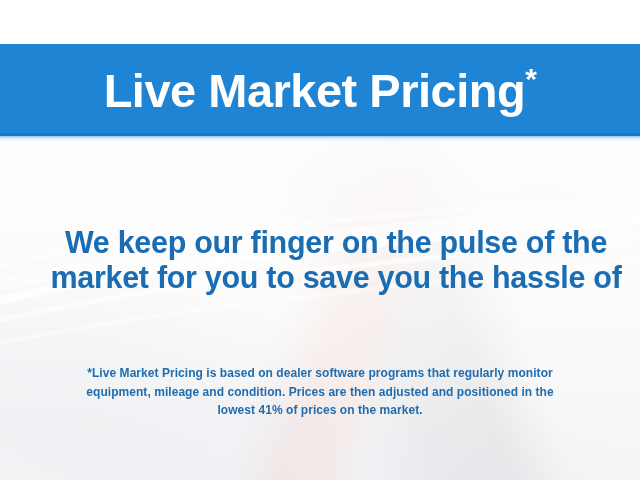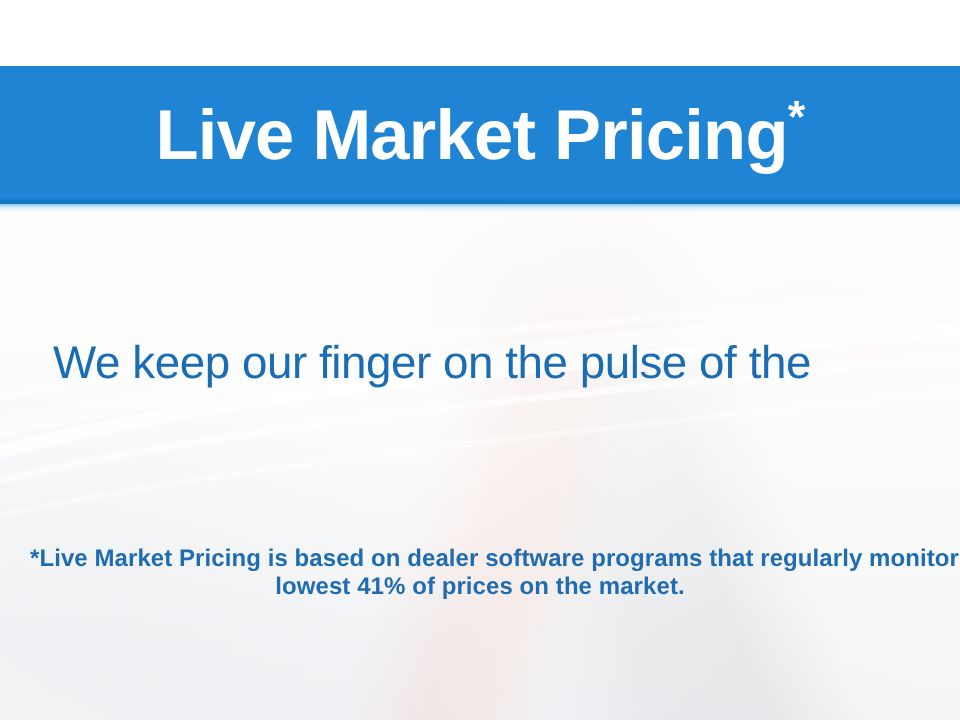--- a/index.html
+++ b/index.html
@@ -134,39 +134,40 @@
 
   
   .headline {
     position: absolute;
     left: 0;
     top: 181px;
     width: 576px;
     text-align: center;
     color: #1a6cb3;
     font-size: 30.5px;
-    font-weight: normal;
+    font-weight: bold;
     line-height: 35px;
     letter-spacing: -0.3px;
+    padding-left: 48px;
   }
 
   .headline .hl-line {
     display: block;
     white-space: nowrap;
   }
 
   
   .fineprint {
     position: absolute;
     left: 20px;
     top: 320px;
     width: 600px;
     text-align: center;
     color: #1f6cb0;
-    font-size: 16px;
+    font-size: 12px;
     font-weight: bold;
     line-height: 18.5px;
     letter-spacing: 0.05px;
   }
 
   .fineprint .fp-line {
     display: block;
     white-space: nowrap;
   }
 </style>
@@ -187,20 +188,22 @@
 
   <div class="bg-wash"></div>
 
   <div class="banner">
     <h1 class="banner-title"><span>Live Market Pricing</span><span class="asterisk">*</span></h1>
   </div>
   <div class="banner-glow"></div>
 
   <div class="headline">
     <span class="hl-line">We keep our finger on the pulse of the</span>
+    <span class="hl-line">market for you to save you the hassle of</span>
   </div>
 
   <div class="fineprint">
     <span class="fp-line">*Live Market Pricing is based on dealer software programs that regularly monitor</span>
+    <span class="fp-line">equipment, mileage and condition. Prices are then adjusted and positioned in the</span>
     <span class="fp-line">lowest 41% of prices on the market.</span>
   </div>
 
 </div>
 
 </body></html>

